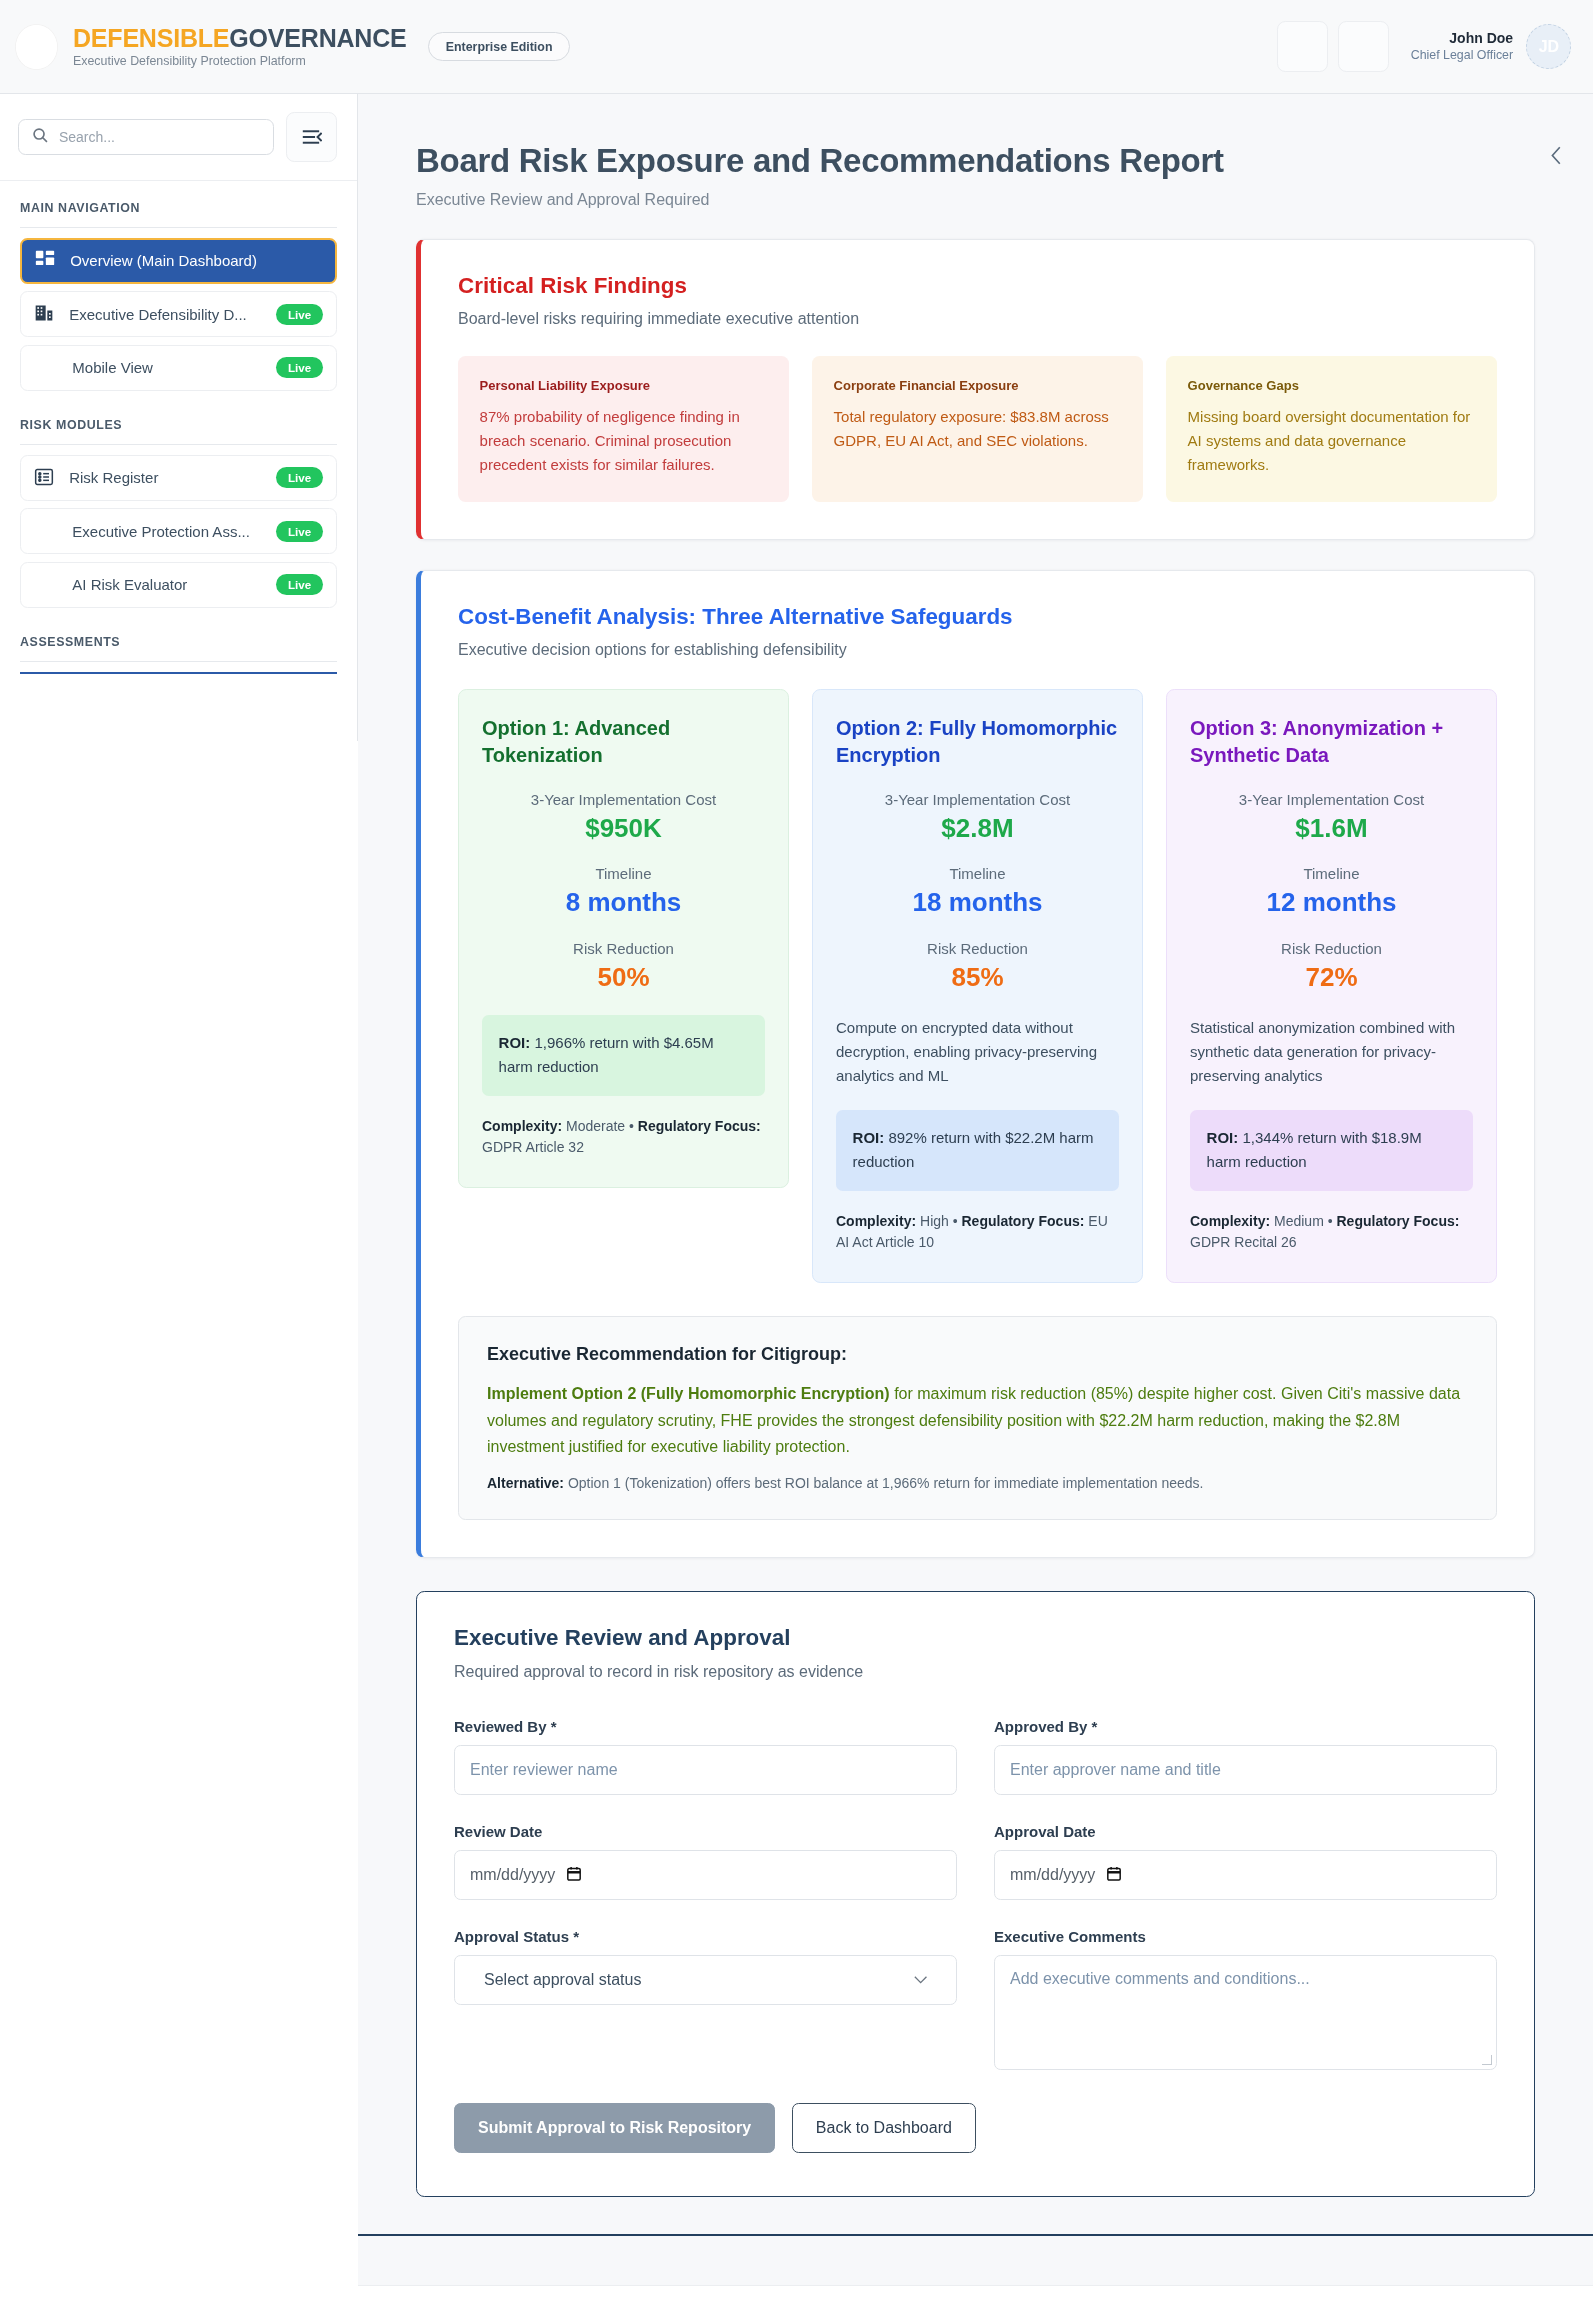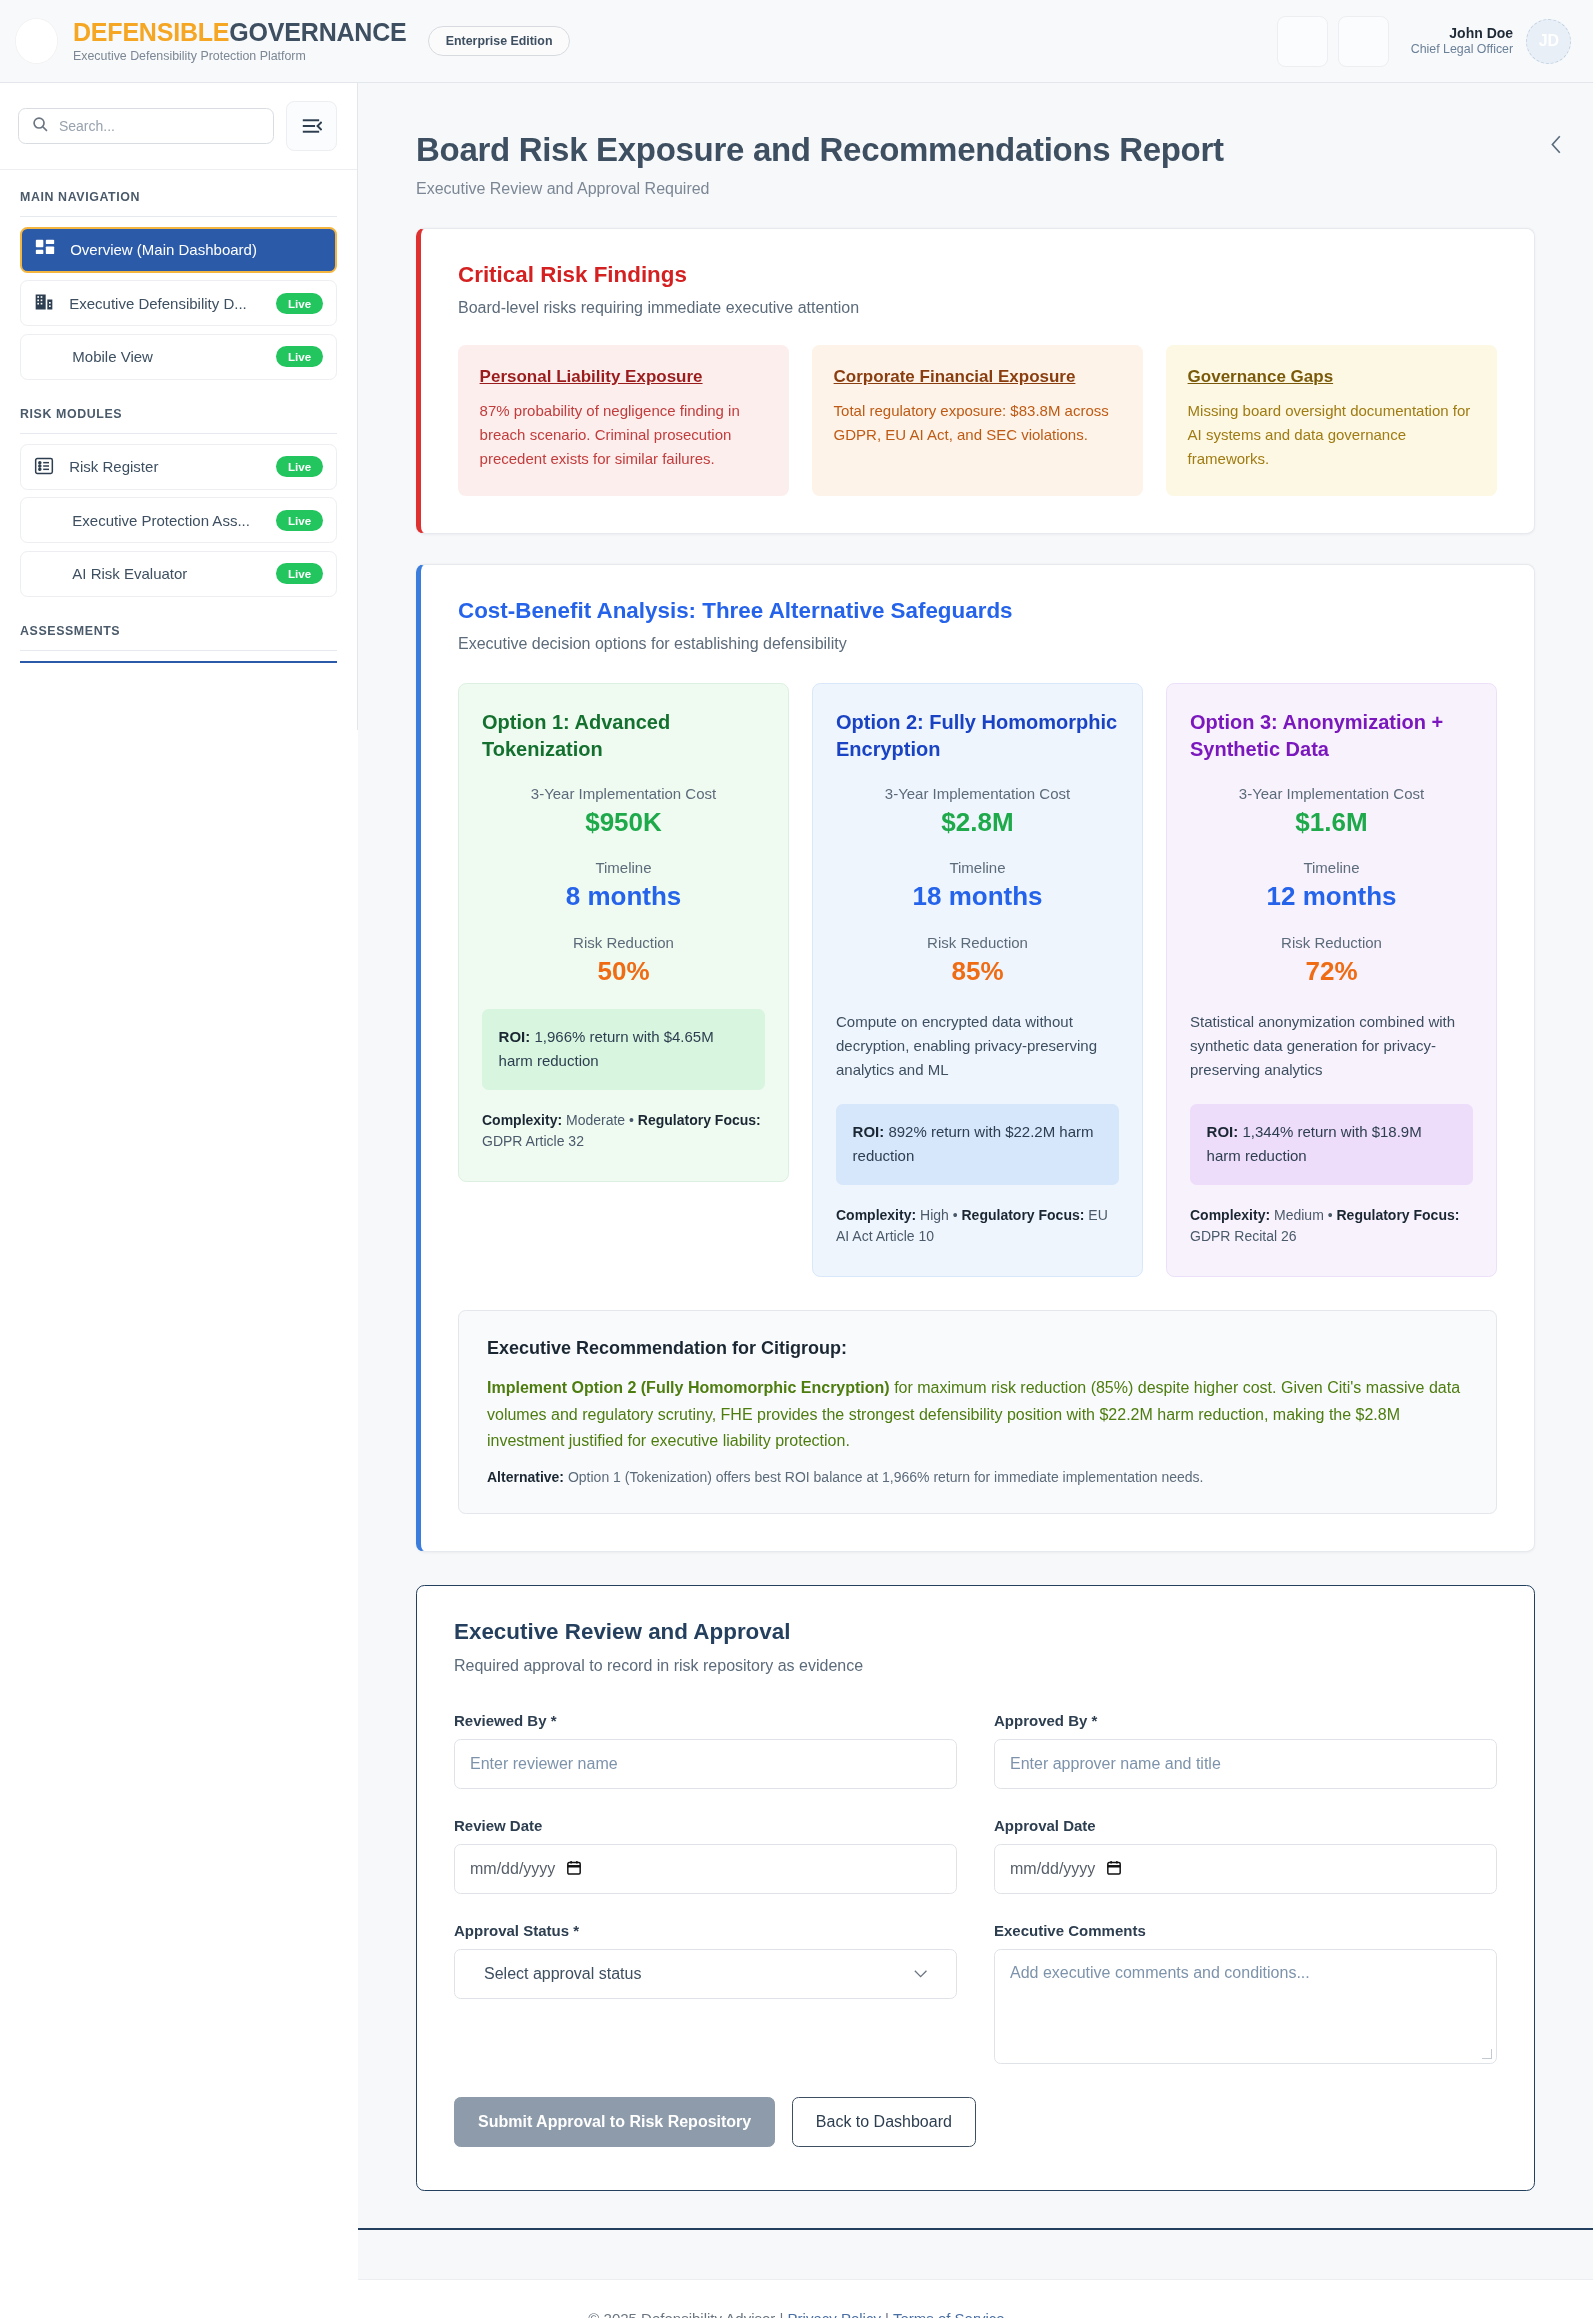--- a/index.html
+++ b/index.html
@@ -7,21 +7,21 @@
     margin: 0; padding: 0;
     width: 1593px;
     background: #ffffff;
     font-family: "Liberation Sans", sans-serif;
     color: #2d3e50;
   }
   body { width: 1593px; min-height: 2319px; position: relative; }
 
   
   .topbar {
-    height: 83px;
+    height: 94px;
     background: #f8f9fa;
     border-bottom: 0.8px solid #e3e6ea;
     display: flex;
     align-items: center;
     padding: 0 21.6px 0 15px;
     position: relative;
   }
   .brand-wrap { display: flex; align-items: center; gap: 15px; }
   .brand-logo {
     width: 43px; height: 46px; border-radius: 50%;
@@ -170,21 +170,21 @@
   .findings-grid {
     display: grid; grid-template-columns: 1fr 1fr 1fr;
     gap: 23px; margin-top: 28px;
   }
   .finding {
     border-radius: 7.5px; padding: 21.6px 21.6px 25px 21.6px;
   }
   .finding.f-red { background: #fdeeee; }
   .finding.f-orange { background: #fdf3e8; }
   .finding.f-yellow { background: #fcf8e3; }
-  .finding h4 { margin: 0 0 11.6px 0; font-size: 17px; font-weight: bold; text-decoration: underline; }
+  .finding h4 { margin: 0 0 11.6px 0; font-size: 13px; font-weight: bold; }
   .finding p { margin: 0; font-size: 15px; line-height: 1.6; }
   .f-red h4 { color: #9b1c1c; } .f-red p { color: #c23c3c; }
   .f-orange h4 { color: #8a3e10; } .f-orange p { color: #bf5a14; }
   .f-yellow h4 { color: #7a5a0a; } .f-yellow p { color: #a07b12; }
 
   
   .options-grid {
     display: grid; grid-template-columns: 1fr 1fr 1fr;
     gap: 23px; margin-top: 30px;
     align-items: start;

